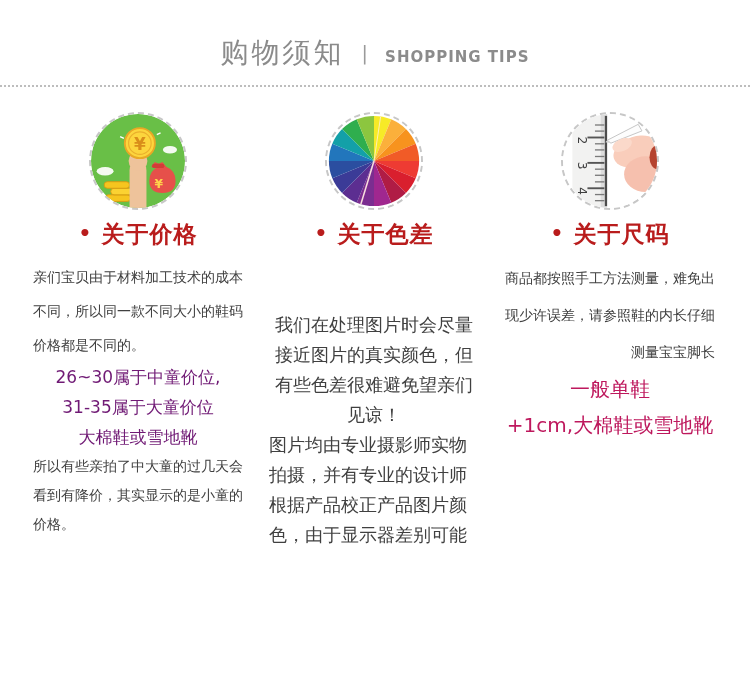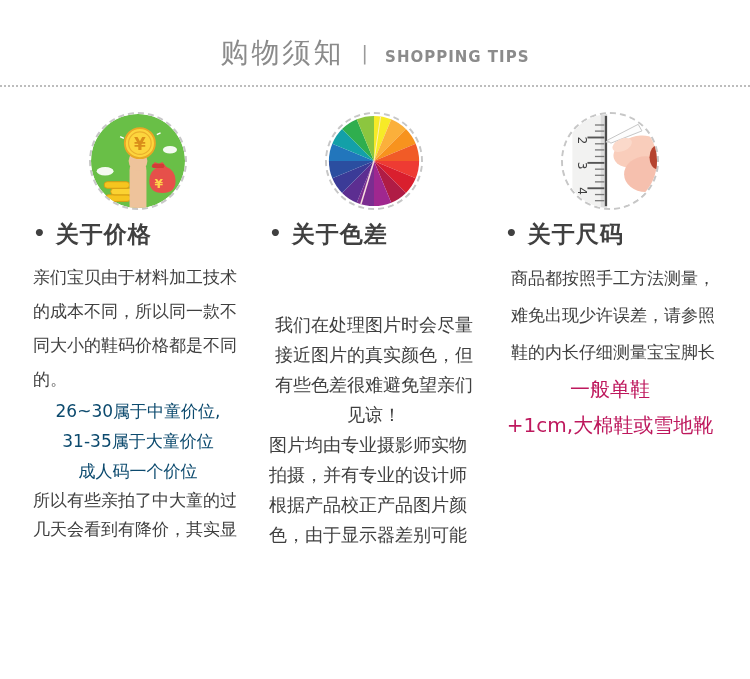--- a/index.html
+++ b/index.html
@@ -15,27 +15,27 @@
   .dotted-divider { margin-top:13px; border-bottom:2px dotted #bdbdbd; height:0; }
 
   
   .columns { display:flex; padding:0 20px; }
   .col { width:236px; padding:0 13px; }
 
   .icon-wrap { width:98px; height:98px; margin:25px auto 6px; border:2px dashed #c7c7c7;
                border-radius:50%; overflow:hidden; background:#fff; }
   .icon-wrap svg { display:block; width:100%; height:100%; }
 
-  .col-title { font-size:23px; font-weight:bold; color:#404040; margin:9px 0 10px; letter-spacing:1px; }
+  .col-title { text-align:center; font-size:23px; font-weight:bold; color:#b91c1c; margin:9px 0 10px; letter-spacing:1px; }
   .col-title .bullet { font-size:20px; margin-right:9px; position:relative; top:-2px; }
 
-  .para { font-size:17px; color:#404040; text-align:left; }
+  .para { font-size:14px; color:#404040; text-align:left; }
   .col-price .para1 { line-height:34px; }
   .col-price .lead-line { line-height:30px; }
-  .col-price .red-line { text-align:center; line-height:30px; font-size:17px; color:#0c4a6e; }
+  .col-price .red-line { text-align:center; line-height:30px; font-size:17px; color:#701a75; }
   .col-price .red-inline { color:#f0605f; }
   .col-price .para2 { line-height:29px; }
 
   .col-color .para { font-size:18px; }
   .col-color .para1 { line-height:30px; }
   .col-color .para2 { line-height:30px; margin-top:60px; text-align:center; }
 
   .col-size .para1 { line-height:37px;text-align:right; }
   .col-size .red-line { text-align:center; font-size:20px; color:#be185d; line-height:36px; }
   .col-size .para2 { margin-top:6px; text-align:center; line-height:30px; }
@@ -83,21 +83,21 @@
           <rect x="65" y="53" width="13" height="4.5" rx="2" fill="#d33c37"></rect>
           <text x="72" y="79" font-size="13" font-weight="bold" fill="#ffd24a" text-anchor="middle">¥</text>
         </svg>
       </div>
       <div class="col-title">
         <span class="bullet">•</span><span>关于价格</span>
       </div>
       <p class="para para1">亲们宝贝由于材料加工技术的成本不同，所以同一款不同大小的鞋码价格都是不同的。</p>
       <div class="red-line">26~30属于中童价位,</div>
       <div class="red-line">31-35属于大童价位</div>
-      <div class="red-line">成人码一个价位</div>
+      <div class="red-line">大棉鞋或雪地靴</div>
       <p class="para para2">所以有些亲拍了中大童的过几天会看到有降价，其实显示的是小童的价格。</p>
     </div>
 
     <div class="col col-color">
       <div class="icon-wrap">
         <svg viewBox="0 0 100 100" aria-hidden="true">
           <circle cx="50" cy="50" r="50" fill="#ffffff"></circle>
           <path d="M50,50 L50,2 A48,48 0 0 1 68.37,5.65 Z" fill="#f7ea27"></path>
           <path d="M50,50 L68.37,5.65 A48,48 0 0 1 83.94,16.06 Z" fill="#fbb03b"></path>
           <path d="M50,50 L83.94,16.06 A48,48 0 0 1 94.35,31.63 Z" fill="#f7931e"></path>

